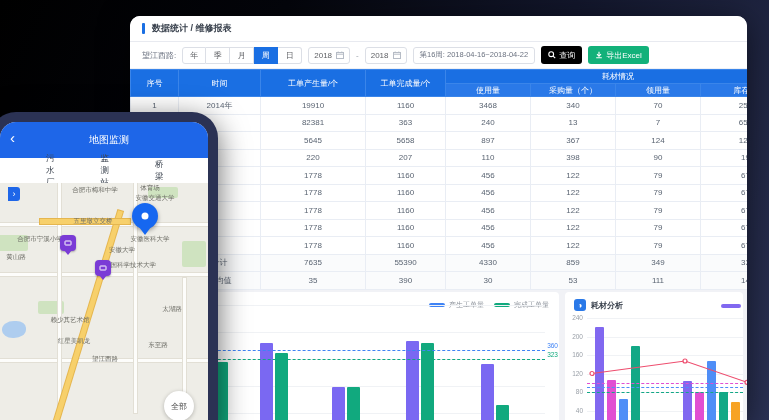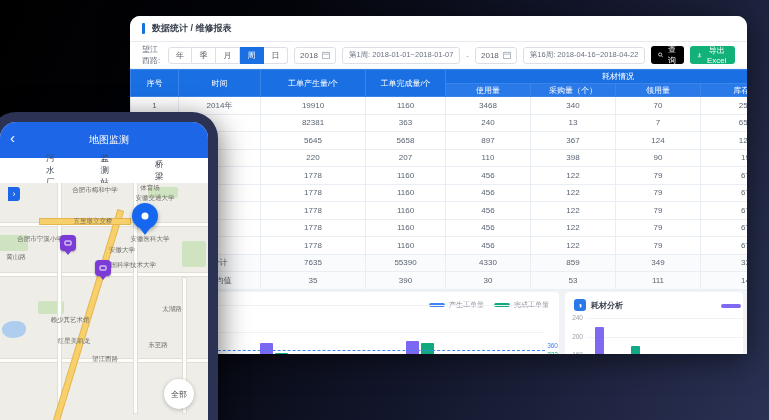--- a/index.html
+++ b/index.html
@@ -5,21 +5,21 @@
   * { margin:0; padding:0; box-sizing:border-box; }
   html,body { width:769px; height:420px; overflow:hidden; }
   body {
     font-family:"Liberation Sans","DejaVu Sans",sans-serif;
     background:linear-gradient(115deg,#000 0%,#04050b 30%,#12162b 60%,#2a3153 100%);
     position:relative;
   }
 
   
   .window {
-    position:absolute; left:130px; top:16px; width:617px; height:338px;
+    position:absolute; left:130px; top:16px; width:617px; height:404px;
     background:#f1f2f6; border-radius:10px 10px 0 0; overflow:hidden;
     box-shadow:0 6px 30px rgba(0,0,0,.5);
   }
   .crumbbar { height:26px; background:#fff; border-bottom:1px solid #e8eaf0;
     display:flex; align-items:center; padding:0 12px; }
   .crumb-accent { width:3px; height:11px; background:#1a6fe3; border-radius:1px; margin-right:7px; }
   .crumb-text { font-size:9px; color:#38404c; font-weight:bold; }
 
   .filterbar { height:27px; background:#fff; display:flex; align-items:center;
     padding:0 12px; gap:6px; border-bottom:1px solid #eef0f5; }
@@ -138,21 +138,20 @@
       </div>
     <div class="selbox">
       <span>2018</span>
       <svg width="8" height="8" viewBox="0 0 8 8">
           <rect x="0.5" y="1.5" width="7" height="6" fill="none" stroke="#b6bcc6"></rect>
           <line x1="0.5" y1="3.2" x2="7.5" y2="3.2" stroke="#b6bcc6"></line>
           <line x1="2.2" y1="0.5" x2="2.2" y2="2" stroke="#b6bcc6"></line>
           <line x1="5.8" y1="0.5" x2="5.8" y2="2" stroke="#b6bcc6"></line>
         </svg>
     </div>
-    <div class="rangebox">第1周: 2018-01-01~2018-01-07</div>
     <span class="dash-sep">-</span>
     <div class="selbox">
       <span>2018</span>
       <svg width="8" height="8" viewBox="0 0 8 8">
           <rect x="0.5" y="1.5" width="7" height="6" fill="none" stroke="#b6bcc6"></rect>
           <line x1="0.5" y1="3.2" x2="7.5" y2="3.2" stroke="#b6bcc6"></line>
           <line x1="2.2" y1="0.5" x2="2.2" y2="2" stroke="#b6bcc6"></line>
           <line x1="5.8" y1="0.5" x2="5.8" y2="2" stroke="#b6bcc6"></line>
         </svg>
     </div>
@@ -441,16 +440,16 @@
       <div class="pin-cam" style="left:68px; top:68px;">
           <span class="lens"></span>
         </div>
       <div class="pin-cam" style="left:103px; top:93px;">
           <span class="lens"></span>
         </div>
       <div class="pin-big" style="left:145px; top:46px;">
           <span class="dot"></span>
         </div>
       <div class="expand-btn">›</div>
-      <div class="all-btn" style="left:164px; top:196px;">全部</div>
+      <div class="all-btn" style="left:164px; top:208px;">全部</div>
     </div>
   </div>
 </div>
 
 </body></html>

